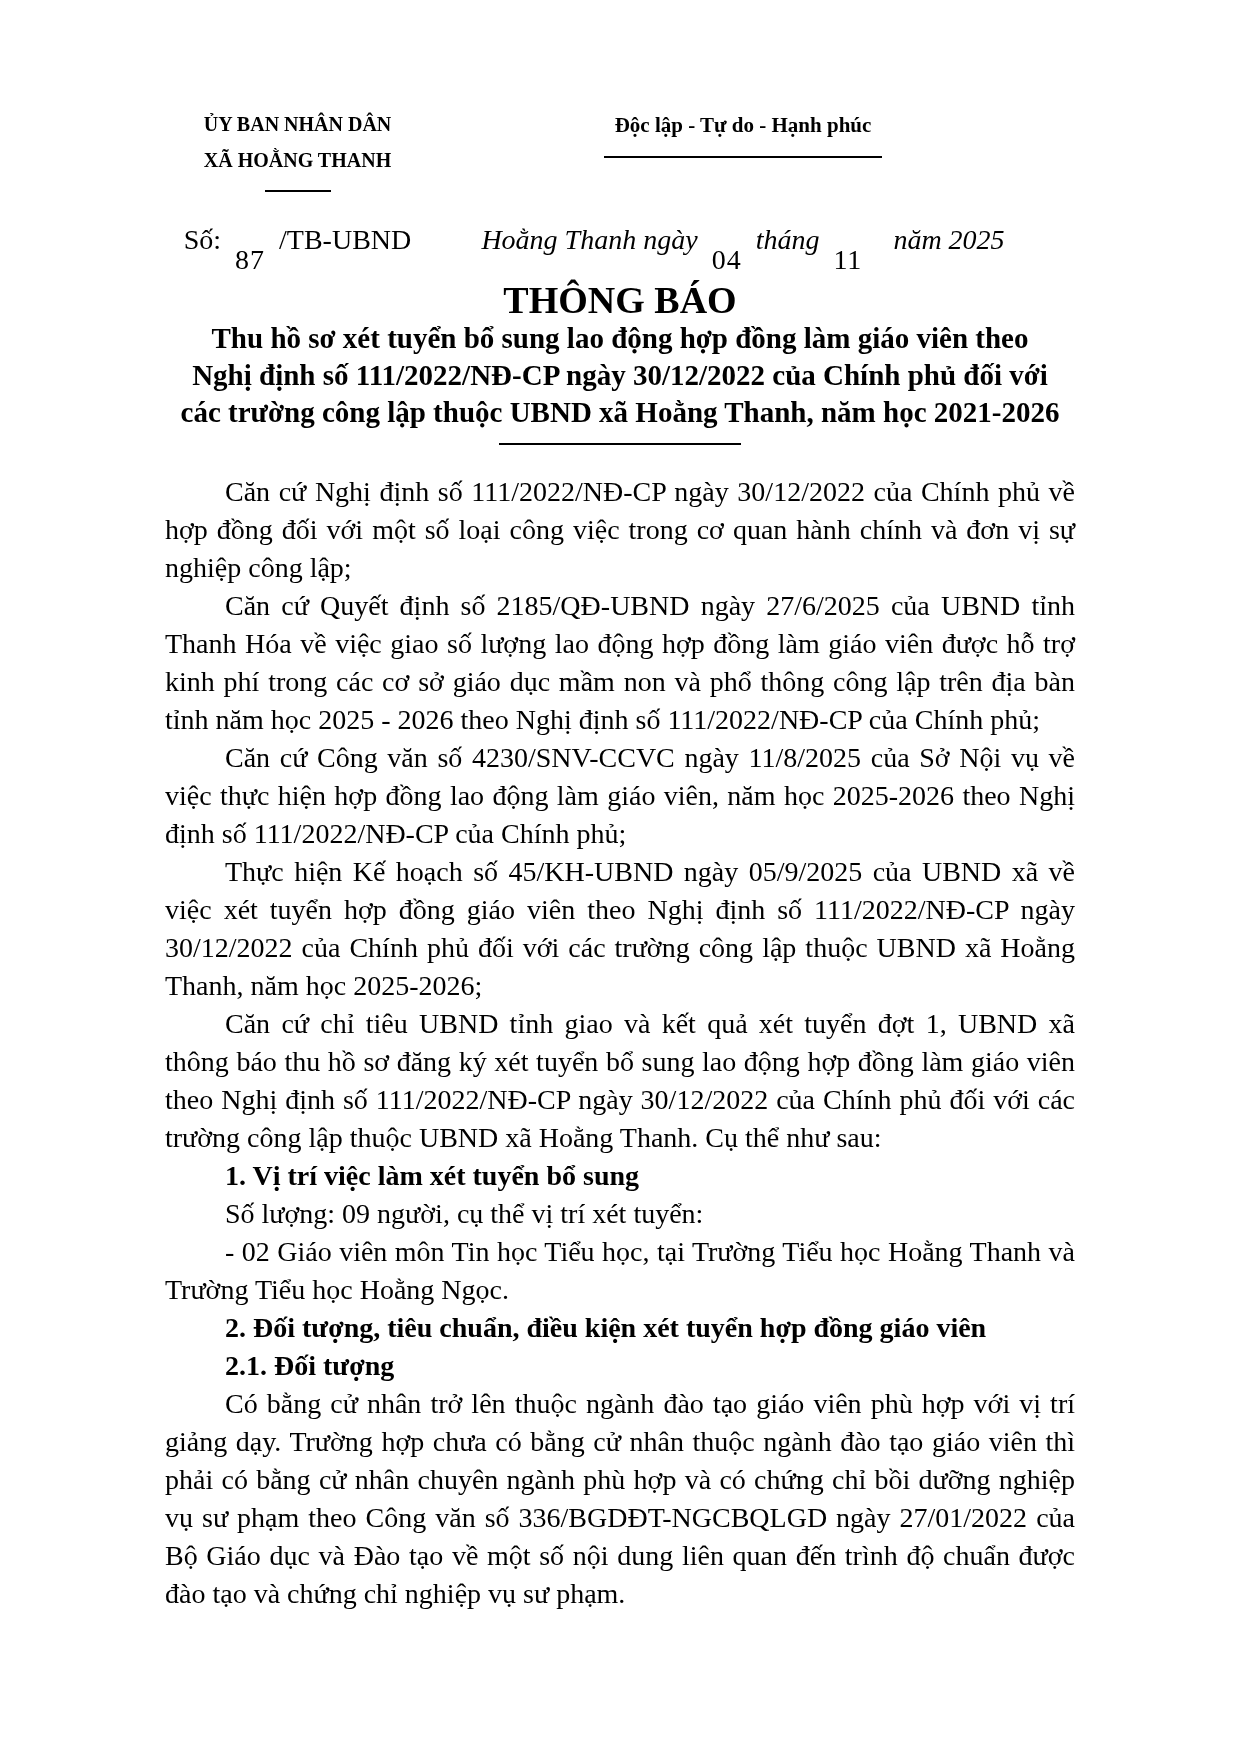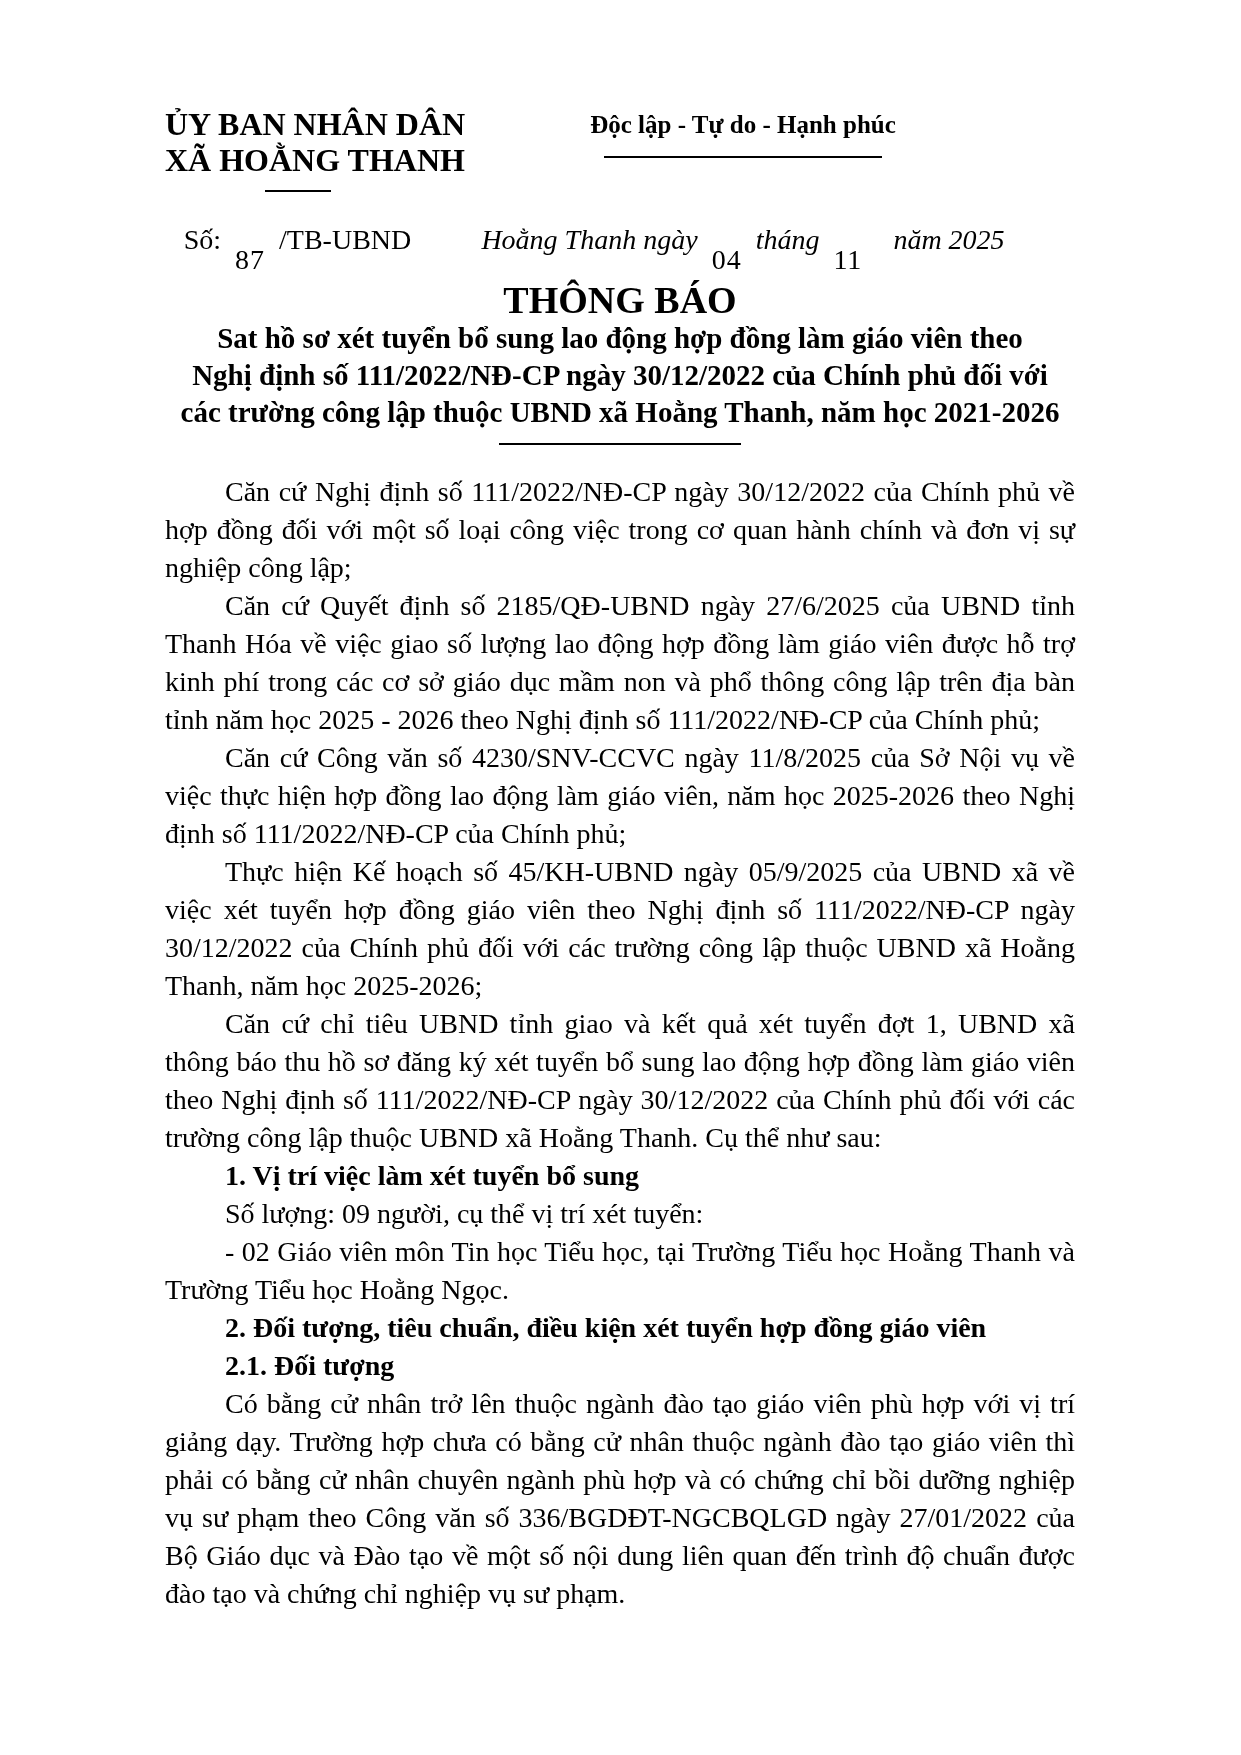--- a/index.html
+++ b/index.html
@@ -14,23 +14,23 @@
     padding: 106px 166px 0 165px;
     background: #ffffff;
     overflow: hidden;
   }
 
   
   .hdr { display: flex; justify-content: space-between; padding-right: 62px; }
   .col { text-align: center; }
   .col-left  { width: 265px; }
   .col-right { width: 540px; }
-  .org-line  { font-size: 32px; font-weight: bold; line-height: 36px; white-space: nowrap; text-align: center; }
+  .org-line  { font-size: 20px; font-weight: bold; line-height: 36px; white-space: nowrap; text-align: center; }
   .nat-line1 { font-size: 26px; font-weight: bold; line-height: 36px; white-space: nowrap; }
-  .nat-line2 { font-size: 25px; font-weight: bold; line-height: 38px; white-space: nowrap; }
+  .nat-line2 { font-size: 21px; font-weight: bold; line-height: 38px; white-space: nowrap; }
   .rule { display: inline-block; height: 0; border-bottom: 2px solid #000; }
   .rule-org   { width: 66px;  margin-top: 9px; }
   .rule-nat   { width: 278px; margin-top: 3px; }
 
   .subhdr { display: flex; justify-content: space-between; padding-right: 62px; margin-top: 28px; }
   .doc-number { width: 265px; text-align: center; font-size: 28px; white-space: nowrap; }
   .dateline   { width: 540px; text-align: center; font-size: 28px; font-style: italic; white-space: nowrap; }
   .filled { font-style: normal; position: relative; top: 20px; padding: 0 7px; letter-spacing: 1px; }
   .sp { display: inline-block; width: 10px; }
 
@@ -78,21 +78,21 @@
       <span>tháng</span>
       <span class="filled">11</span>
       <span class="sp"></span>
       <span>năm</span>
       <span>2025</span>
     </div>
   </div>
 
   <div class="title-block">
     <div class="doc-kind">THÔNG BÁO</div>
-    <div class="doc-title-line">Sat hồ sơ xét tuyển bổ sung lao động hợp đồng làm giáo viên theo</div>
+    <div class="doc-title-line">Thu hồ sơ xét tuyển bổ sung lao động hợp đồng làm giáo viên theo</div>
     <div class="doc-title-line">Nghị định số 111/2022/NĐ-CP ngày 30/12/2022 của Chính phủ đối với</div>
     <div class="doc-title-line">các trường công lập thuộc UBND xã Hoằng Thanh, năm học 2021-2026</div>
     <span class="rule rule-title"></span>
   </div>
 
   <div class="body-text">
     <p class="para">Căn cứ Nghị định số 111/2022/NĐ-CP ngày 30/12/2022 của Chính phủ về hợp đồng đối với một số loại công việc trong cơ quan hành chính và đơn vị sự nghiệp công lập;</p>
     <p class="para">Căn cứ Quyết định số 2185/QĐ-UBND ngày 27/6/2025 của UBND tỉnh Thanh Hóa về việc giao số lượng lao động hợp đồng làm giáo viên được hỗ trợ kinh phí trong các cơ sở giáo dục mầm non và phổ thông công lập trên địa bàn tỉnh năm học 2025 - 2026 theo Nghị định số 111/2022/NĐ-CP của Chính phủ;</p>
     <p class="para">Căn cứ Công văn số 4230/SNV-CCVC ngày 11/8/2025 của Sở Nội vụ về việc thực hiện hợp đồng lao động làm giáo viên, năm học 2025-2026 theo Nghị định số 111/2022/NĐ-CP của Chính phủ;</p>
     <p class="para">Thực hiện Kế hoạch số 45/KH-UBND ngày 05/9/2025 của UBND xã về việc xét tuyển hợp đồng giáo viên theo Nghị định số 111/2022/NĐ-CP ngày 30/12/2022 của Chính phủ đối với các trường công lập thuộc UBND xã Hoằng Thanh, năm học 2025-2026;</p>

